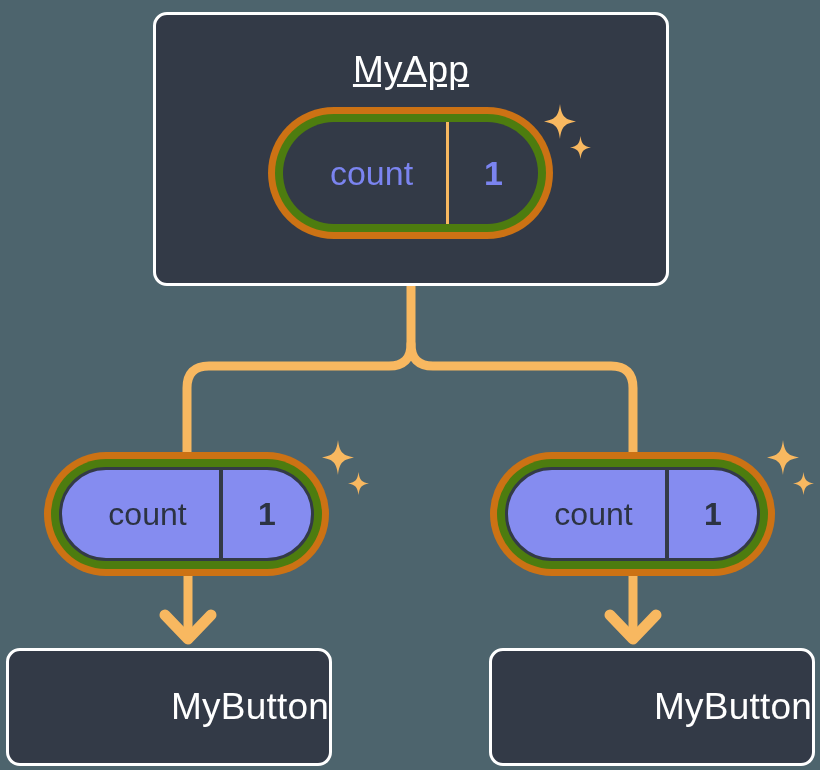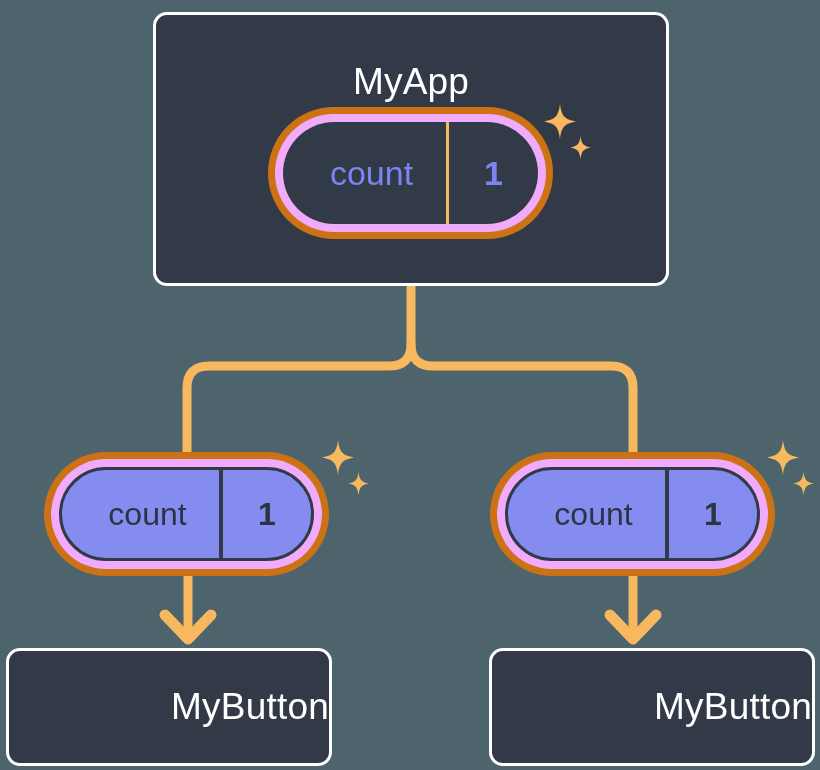--- a/index.html
+++ b/index.html
@@ -48,21 +48,22 @@
     white-space: nowrap;
   }
 
   #box-myapp {
     left: 153px;
     top: 12px;
     width: 516px;
     height: 274px;
   }
   #box-myapp .comp-title {
-    margin-top: 46px;
+    margin-top: 34px;
+    text-decoration: underline;
   }
 
   .box-mybutton {
     width: 326px;
     height: 118px;
     display: flex;
     align-items: center;
     justify-content: flex-end;
   }
   #box-mybutton-left  { left: 6px;   top: 648px; }
@@ -79,21 +80,21 @@
     border-radius: 999px;
   }
   
   .pill-outer {
     background: #cc7214;
     padding: 7px;
     border-radius: 999px;
   }
   
   .pill-mid {
-    background: #f0abfc;
+    background: #4d7c0f;
     padding: 8px;
     border-radius: 999px;
     width: 100%;
     height: 100%;
     box-sizing: border-box;
     display: flex;
   }
   
   .pill-inner {
     flex: 1;

